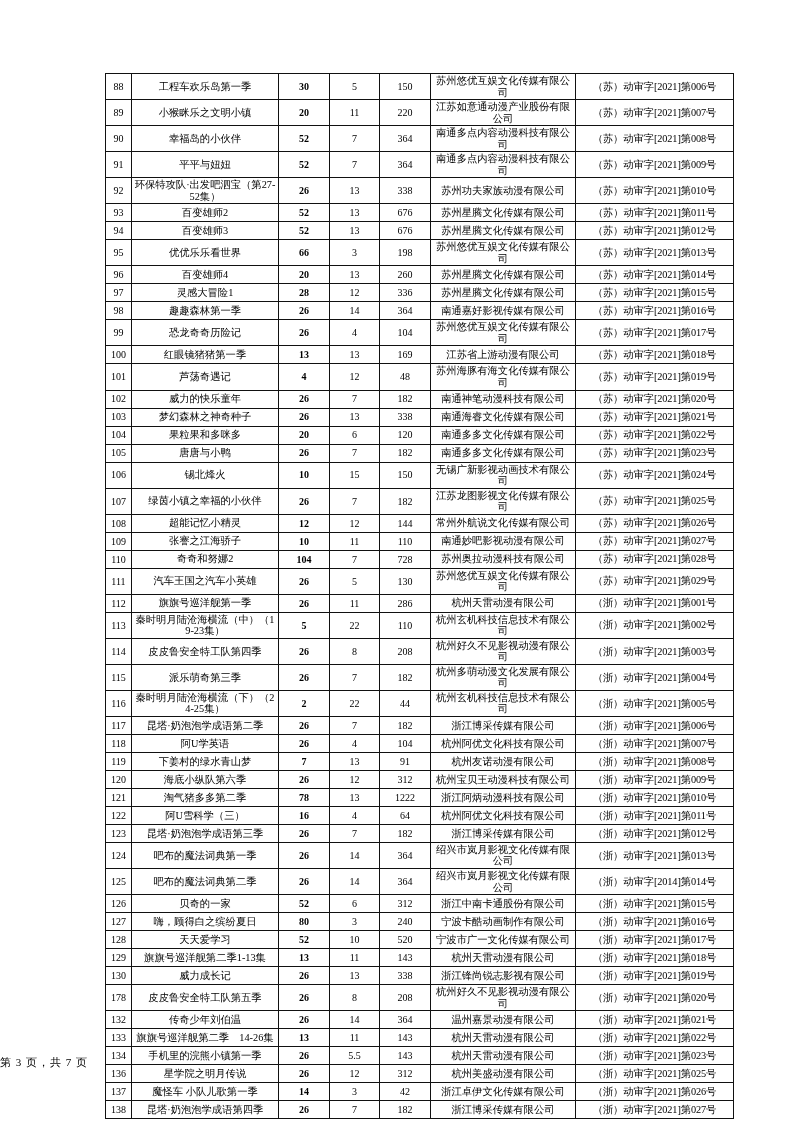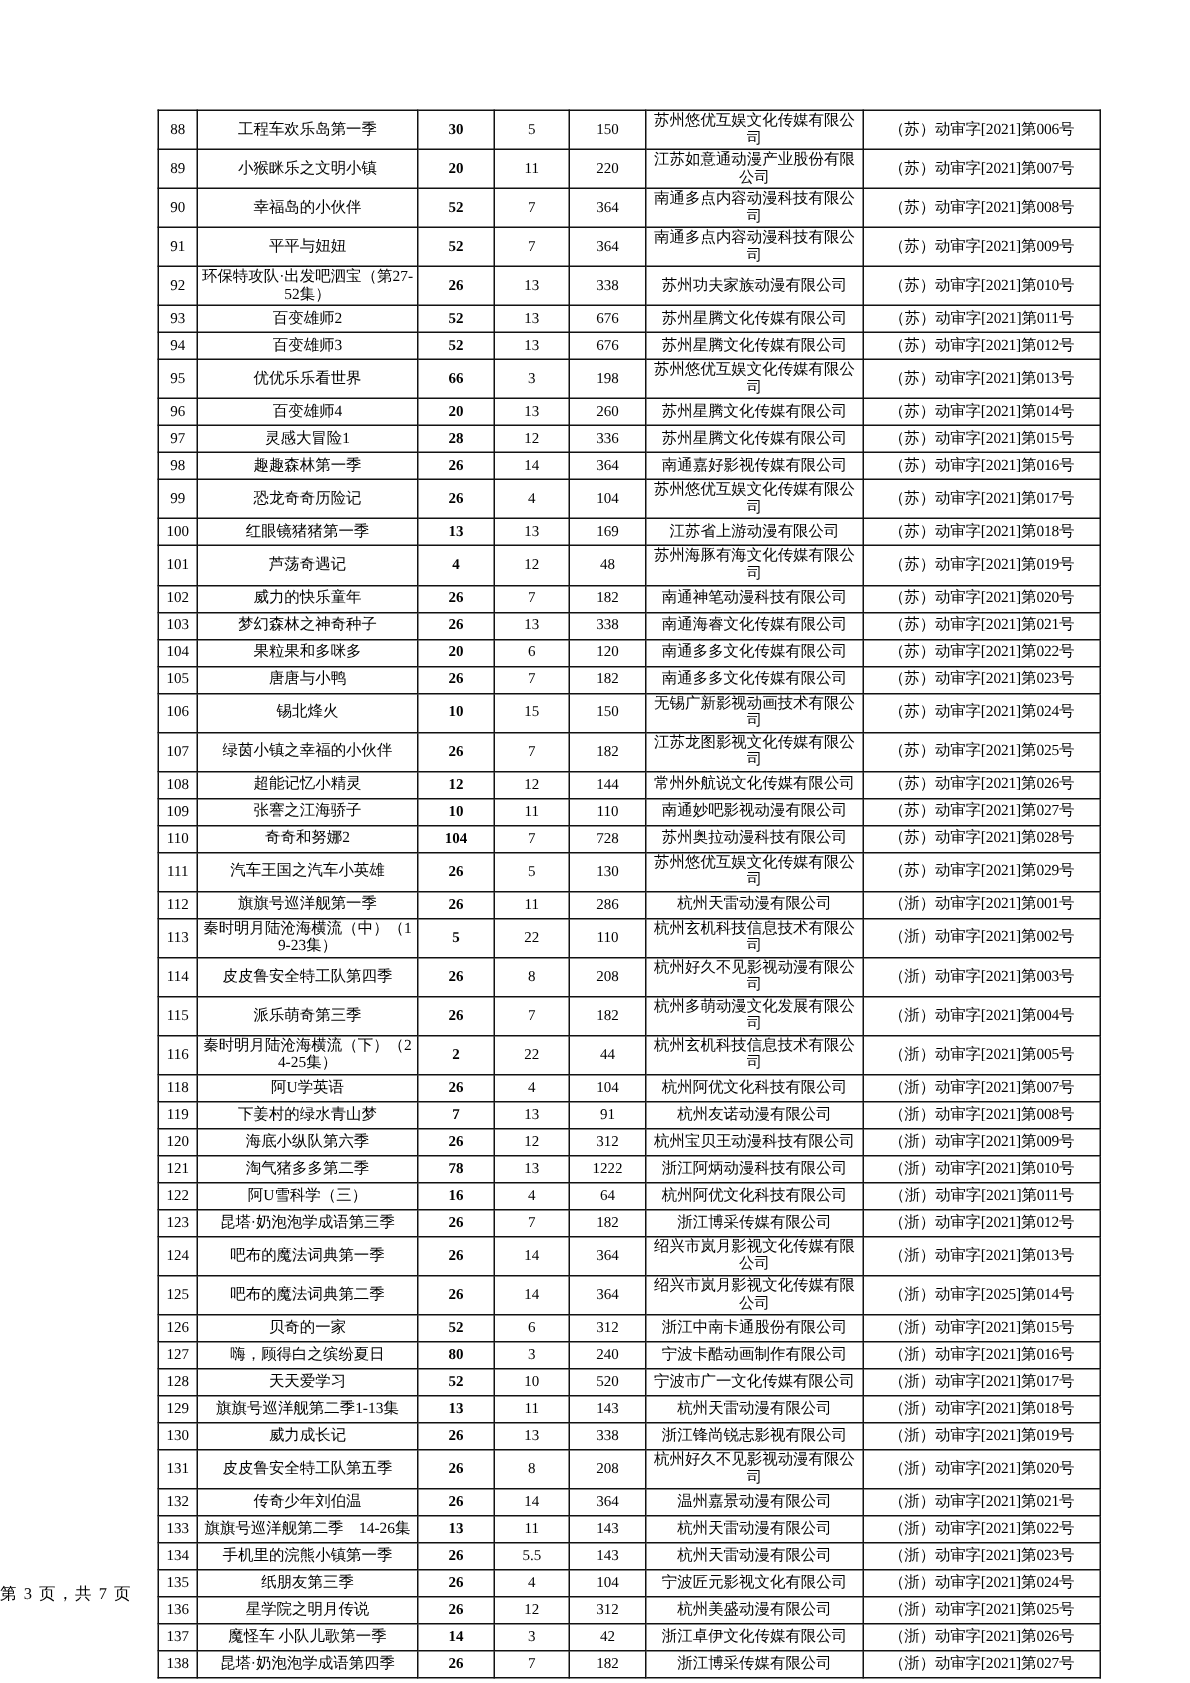--- a/index.html
+++ b/index.html
@@ -324,20 +324,29 @@
           <tr>
             <td class="c-no">116</td>
             <td class="c-title">秦时明月陆沧海横流（下）（24-25集）</td>
             <td class="c-eps">2</td>
             <td class="c-min">22</td>
             <td class="c-total">44</td>
             <td class="c-company">杭州玄机科技信息技术有限公司</td>
             <td class="c-code">（浙）动审字[2021]第005号</td>
           </tr>
           <tr>
+            <td class="c-no">117</td>
+            <td class="c-title">昆塔·奶泡泡学成语第二季</td>
+            <td class="c-eps">26</td>
+            <td class="c-min">7</td>
+            <td class="c-total">182</td>
+            <td class="c-company">浙江博采传媒有限公司</td>
+            <td class="c-code">（浙）动审字[2021]第006号</td>
+          </tr>
+          <tr>
             <td class="c-no">118</td>
             <td class="c-title">阿U学英语</td>
             <td class="c-eps">26</td>
             <td class="c-min">4</td>
             <td class="c-total">104</td>
             <td class="c-company">杭州阿优文化科技有限公司</td>
             <td class="c-code">（浙）动审字[2021]第007号</td>
           </tr>
           <tr>
             <td class="c-no">119</td>
@@ -393,21 +402,21 @@
             <td class="c-company">绍兴市岚月影视文化传媒有限公司</td>
             <td class="c-code">（浙）动审字[2021]第013号</td>
           </tr>
           <tr>
             <td class="c-no">125</td>
             <td class="c-title">吧布的魔法词典第二季</td>
             <td class="c-eps">26</td>
             <td class="c-min">14</td>
             <td class="c-total">364</td>
             <td class="c-company">绍兴市岚月影视文化传媒有限公司</td>
-            <td class="c-code">（浙）动审字[2025]第014号</td>
+            <td class="c-code">（浙）动审字[2014]第014号</td>
           </tr>
           <tr>
             <td class="c-no">126</td>
             <td class="c-title">贝奇的一家</td>
             <td class="c-eps">52</td>
             <td class="c-min">6</td>
             <td class="c-total">312</td>
             <td class="c-company">浙江中南卡通股份有限公司</td>
             <td class="c-code">（浙）动审字[2021]第015号</td>
           </tr>
@@ -441,21 +450,21 @@
           <tr>
             <td class="c-no">130</td>
             <td class="c-title">威力成长记</td>
             <td class="c-eps">26</td>
             <td class="c-min">13</td>
             <td class="c-total">338</td>
             <td class="c-company">浙江锋尚锐志影视有限公司</td>
             <td class="c-code">（浙）动审字[2021]第019号</td>
           </tr>
           <tr>
-            <td class="c-no">131</td>
+            <td class="c-no">178</td>
             <td class="c-title">皮皮鲁安全特工队第五季</td>
             <td class="c-eps">26</td>
             <td class="c-min">8</td>
             <td class="c-total">208</td>
             <td class="c-company">杭州好久不见影视动漫有限公司</td>
             <td class="c-code">（浙）动审字[2021]第020号</td>
           </tr>
           <tr>
             <td class="c-no">132</td>
             <td class="c-title">传奇少年刘伯温</td>
@@ -475,29 +484,20 @@
             <td class="c-code">（浙）动审字[2021]第022号</td>
           </tr>
           <tr>
             <td class="c-no">134</td>
             <td class="c-title">手机里的浣熊小镇第一季</td>
             <td class="c-eps">26</td>
             <td class="c-min">5.5</td>
             <td class="c-total">143</td>
             <td class="c-company">杭州天雷动漫有限公司</td>
             <td class="c-code">（浙）动审字[2021]第023号</td>
-          </tr>
-          <tr>
-            <td class="c-no">135</td>
-            <td class="c-title">纸朋友第三季</td>
-            <td class="c-eps">26</td>
-            <td class="c-min">4</td>
-            <td class="c-total">104</td>
-            <td class="c-company">宁波匠元影视文化有限公司</td>
-            <td class="c-code">（浙）动审字[2021]第024号</td>
           </tr>
           <tr>
             <td class="c-no">136</td>
             <td class="c-title">星学院之明月传说</td>
             <td class="c-eps">26</td>
             <td class="c-min">12</td>
             <td class="c-total">312</td>
             <td class="c-company">杭州美盛动漫有限公司</td>
             <td class="c-code">（浙）动审字[2021]第025号</td>
           </tr>

